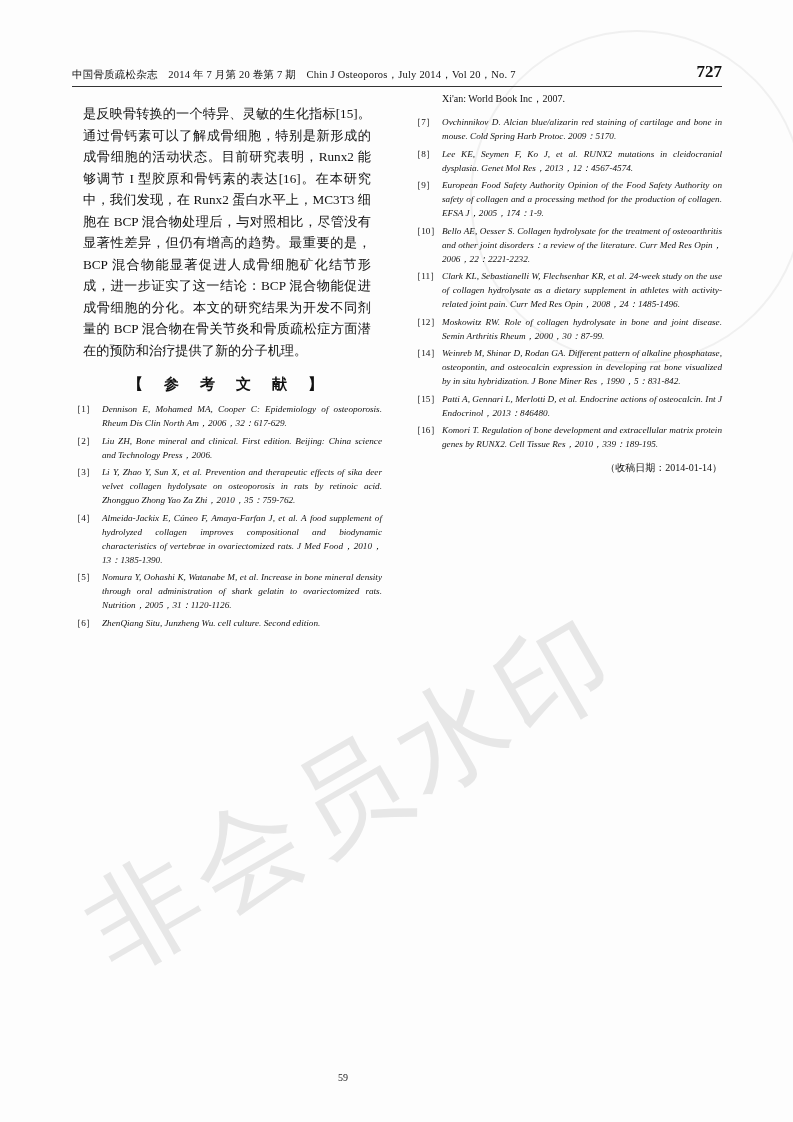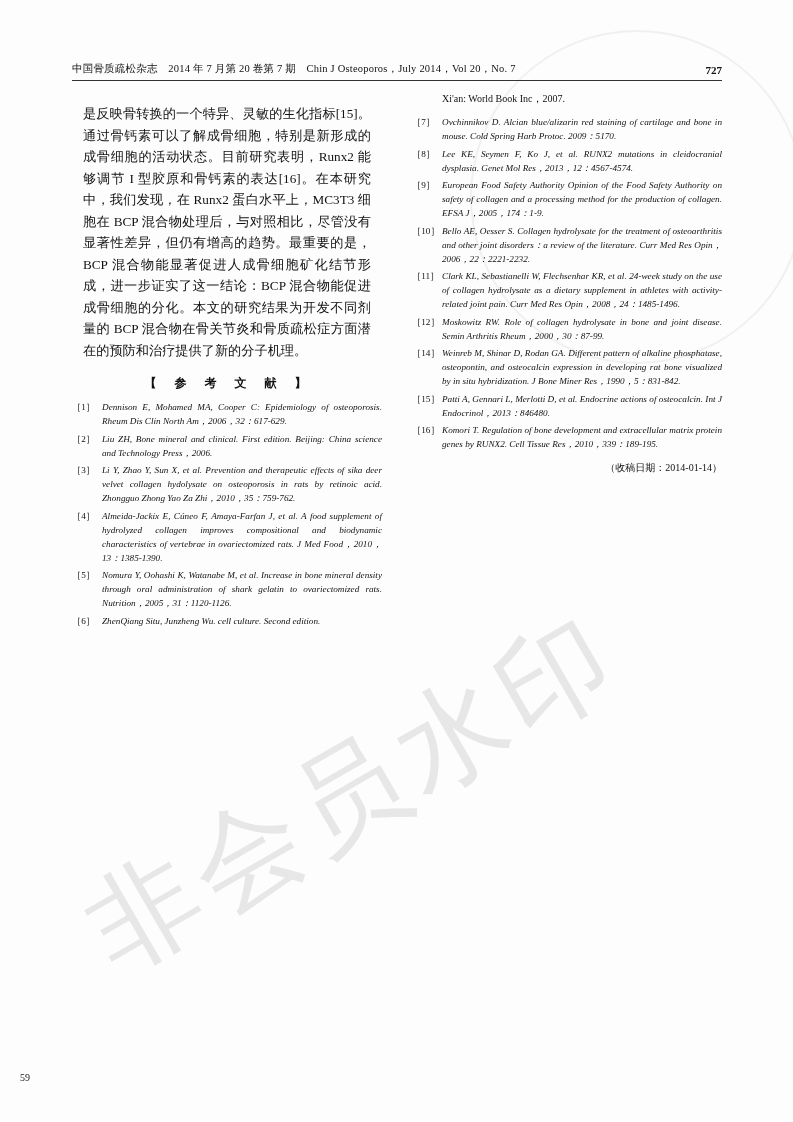--- a/index.html
+++ b/index.html
@@ -57,21 +57,21 @@
     align-items: flex-end;
     font-size: 10.5px;
     padding-bottom: 4px;
     border-bottom: 1px solid #333;
   }
   .header-left {
     font-family: "Liberation Serif", serif;
     letter-spacing: 0.2px;
   }
   .header-right {
-    font-size: 11px;
+    font-size: 17px;
     font-weight: bold;
   }
   .columns {
     position: absolute;
     left: 72px;
     top: 92px;
     width: 650px;
     display: flex;
     gap: 30px;
   }
@@ -84,21 +84,21 @@
     text-align: justify;
     text-justify: inter-ideograph;
     color: #111;
   }
   .body-cn p {
     margin: 11px;
     text-indent: 0;
   }
   .ref-title {
     text-align: center;
-    font-size: 12px;
+    font-size: 15px;
     font-weight: bold;
     margin: 14px 0 8px 0;
     letter-spacing: 3px;
   }
   .reflist {
     font-size: 9.2px;
     line-height: 14px;
     color: #111;
   }
   .refitem {
@@ -125,23 +125,23 @@
   .received {
     font-size: 10px;
     text-align: right;
     margin-top: 10px;
   }
   .pagenum {
     position: absolute;
     left: 0;
     top: 1072px;
     width: 686px;
+    text-align: center;
     font-size: 10px;
     color: #222;
-    padding-left: 20px;
   }
 </style>
 </head>
 <body>
 
 <div class="page">
 
   <div class="watermark2"></div>
   <div class="watermark">非会员水印</div>
 

